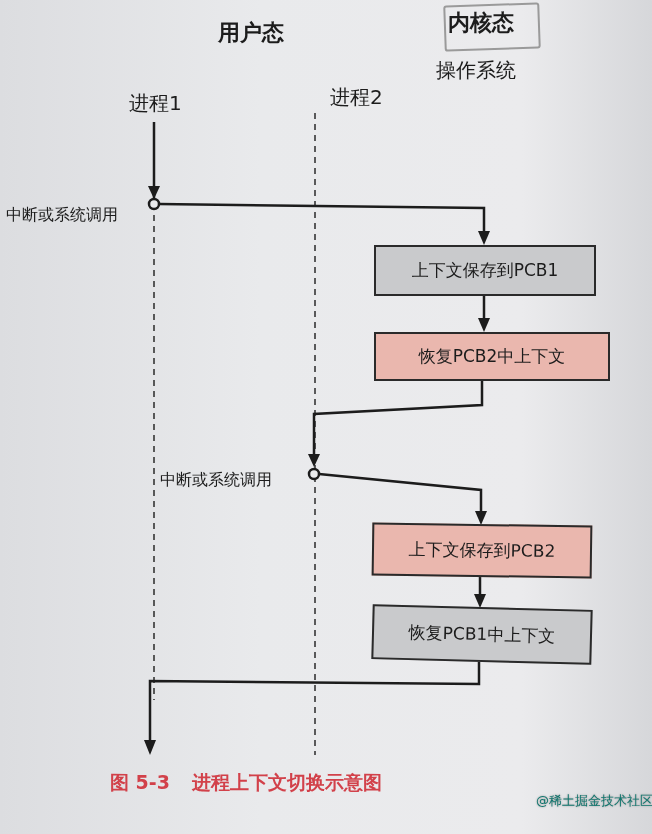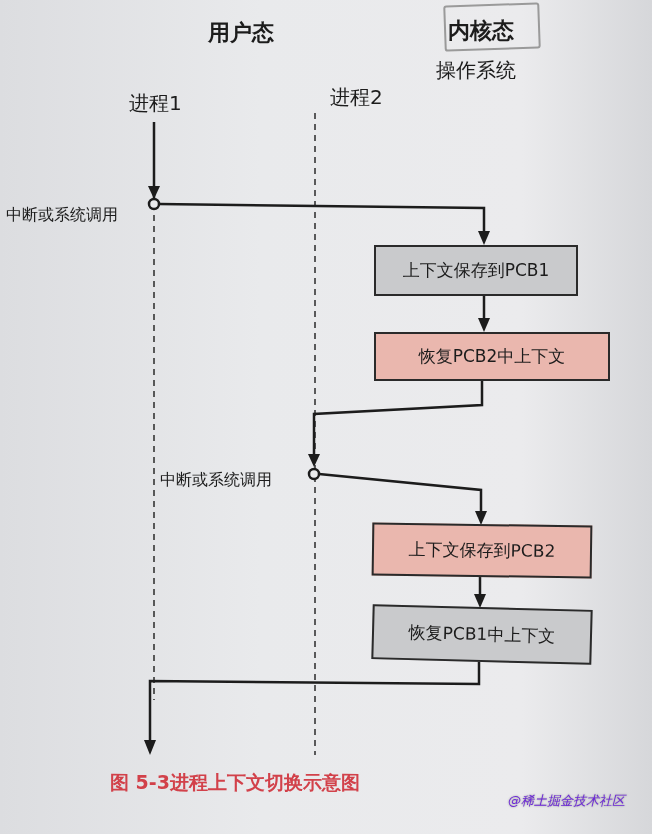--- a/index.html
+++ b/index.html
@@ -6,34 +6,34 @@
   body{width:652px;height:834px;background:#e6e7e9;position:relative;overflow:hidden;font-family:"DejaVu Sans","Liberation Sans",sans-serif;}
   .page{position:absolute;left:0;top:0;width:652px;height:834px;background:linear-gradient(90deg,#dcdde0 0%,#e9eaec 40%,#ebebed 80%,#d6d7da 100%);}
   .lbl{position:absolute;color:#1c1c1c;white-space:nowrap;}
   .hdr{font-size:22px;font-weight:bold;}
   .proc{font-size:20px;}
   .small{font-size:16px;}
   .box{position:absolute;border:2px solid #2a2a2a;display:flex;align-items:center;justify-content:center;font-size:17px;color:#1c1c1c;box-sizing:border-box;}
   .gray{background:#c9cacc;}
   .pink{background:#eab7ae;}
   .caption{position:absolute;left:110px;top:770px;font-size:19px;color:#d2414a;font-weight:bold;white-space:nowrap;}
-  .caption .num{text-align:center;}
-  .wm{position:absolute;left:508px;top:792px;font-size:13px;color:#6d28d9;text-shadow:0 0 2px #8a8a8a;white-space:nowrap;font-style:italic;}
+  .caption .num{margin-right:22px;text-align:center;}
+  .wm{position:absolute;left:536px;top:792px;font-size:13px;color:#0f766e;text-shadow:0 0 2px #8a8a8a;white-space:nowrap;}
   .kernel-mark{position:absolute;left:444px;top:4px;width:92px;height:42px;border:2px solid #9a9a9a;border-radius:3px;transform:rotate(-2deg);}
   svg{position:absolute;left:0;top:0;}
 </style>
 </head>
 <body>
 
 <div class="page"></div>
 
 <div class="kernel-mark"></div>
 
-<div class="lbl hdr" style="left:208px;top:18px;">用户态</div>
-<div class="lbl hdr" style="left:448px;top:16px;">内核态</div>
+<div class="lbl hdr" style="left:218px;top:18px;">用户态</div>
+<div class="lbl hdr" style="left:448px;top:8px;">内核态</div>
 <div class="lbl proc" style="left:436px;top:57px;">操作系统</div>
 
 <div class="lbl proc" style="left:129px;top:90px;text-align:center;">进程1</div>
 <div class="lbl proc" style="left:286px;top:84px;margin-left:44px;">进程2</div>
 
 <div class="lbl small" style="left:6px;top:205px;">中断或系统调用</div>
 <div class="lbl small" style="left:160px;top:470px;">中断或系统调用</div>
 
 <svg width="652" height="834">
   <defs>
@@ -62,21 +62,21 @@
   <polyline points="319,474 481,490 481,512" fill="none" stroke="#1c1c1c" stroke-width="2.5"></polyline>
   <path d="M475,511 L487,511 L481,525 Z" fill="#1c1c1c"></path>
 
   <line x1="480" y1="577" x2="480" y2="596" stroke="#1c1c1c" stroke-width="2.5"></line>
   <path d="M474,594 L486,594 L480,608 Z" fill="#1c1c1c"></path>
 
   <polyline points="479,662 479,684 150,681 150,742" fill="none" stroke="#1c1c1c" stroke-width="2.5"></polyline>
   <path d="M144,740 L156,740 L150,755 Z" fill="#1c1c1c"></path>
 </svg>
 
-<div class="box gray" style="left:374px;top:245px;width:204px;height:51px;">
+<div class="box gray" style="left:374px;top:245px;width:222px;height:51px;">
   <span>上下文保存到PCB1</span>
 </div>
 <div class="box pink" style="left:374px;top:332px;width:236px;height:49px;">
   <span>恢复PCB2中上下文</span>
 </div>
 <div class="box pink" style="left:372px;top:524px;width:220px;height:53px;transform:rotate(0.8deg);">
   <span>上下文保存到PCB2</span>
 </div>
 <div class="box gray" style="left:372px;top:607px;width:220px;height:55px;transform:rotate(1.5deg);">
   <span>恢复PCB1中上下文</span>

